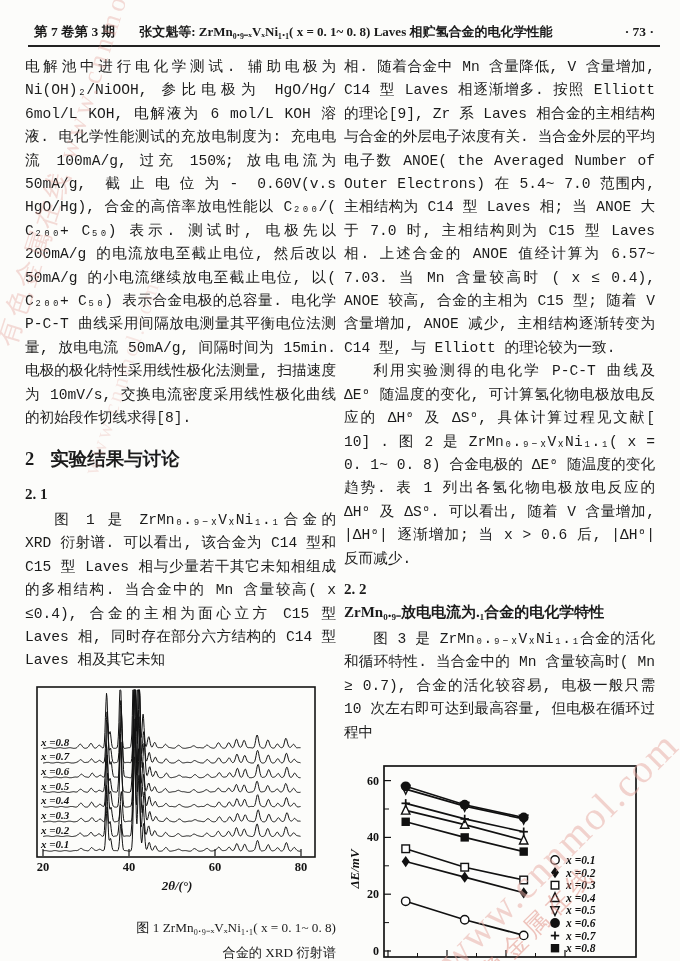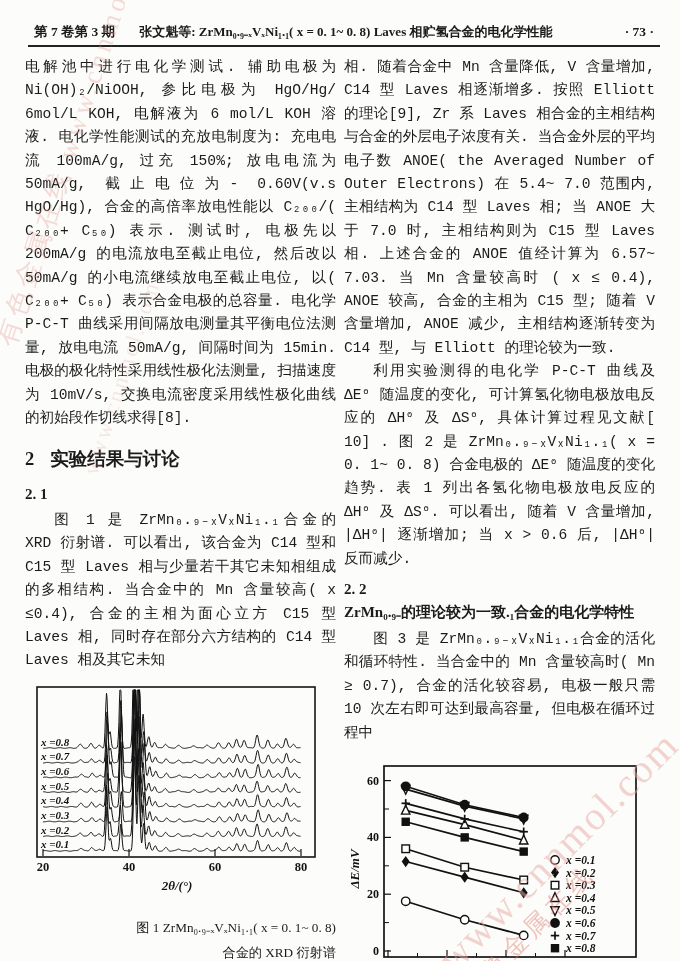--- a/index.html
+++ b/index.html
@@ -101,21 +101,21 @@
       </div>
     </div>
   </div>
 
   <div class="col col-right">
     <p class="para">相. 随着合金中 Mn 含量降低, V 含量增加, C14 型 Laves 相逐渐增多. 按照 Elliott 的理论[9], Zr 系 Laves 相合金的主相结构与合金的外层电子浓度有关. 当合金外层的平均电子数 ANOE( the Averaged Number of Outer Electrons) 在 5.4~ 7.0 范围内, 主相结构为 C14 型 Laves 相; 当 ANOE 大于 7.0 时, 主相结构则为 C15 型 Laves 相. 上述合金的 ANOE 值经计算为 6.57~ 7.03. 当 Mn 含量较高时 ( x ≤ 0.4), ANOE 较高, 合金的主相为 C15 型; 随着 V 含量增加, ANOE 减少, 主相结构逐渐转变为 C14 型, 与 Elliott 的理论较为一致.</p>
     <p class="para indent">利用实验测得的电化学 P-C-T 曲线及 ΔE⁰ 随温度的变化, 可计算氢化物电极放电反应的 ΔH⁰ 及 ΔS⁰, 具体计算过程见文献[ 10] . 图 2 是 ZrMn₀.₉₋ₓVₓNi₁.₁( x = 0. 1~ 0. 8) 合金电极的 ΔE⁰ 随温度的变化趋势. 表 1 列出各氢化物电极放电反应的 ΔH⁰ 及 ΔS⁰. 可以看出, 随着 V 含量增加, |ΔH⁰| 逐渐增加; 当 x &gt; 0.6 后, |ΔH⁰| 反而减少.</p>
 
     <div class="sub">
       <span class="num">2. 2</span>
-      <span>ZrMn₀.₉₋的理论较为一致.₁合金的电化学特性</span>
+      <span>ZrMn₀.₉₋放电电流为.₁合金的电化学特性</span>
     </div>
 
     <p class="para indent">图 3 是 ZrMn₀.₉₋ₓVₓNi₁.₁合金的活化和循环特性. 当合金中的 Mn 含量较高时( Mn ≥ 0.7), 合金的活化较容易, 电极一般只需 10 次左右即可达到最高容量, 但电极在循环过程中</p>
 
     <div class="figwrap" style="margin-top:16px;">
       <svg id="fig2" width="302" height="242" viewBox="0 0 302 242" style="margin-left:4px;">
           <rect x="36" y="5" width="252" height="191" fill="none" stroke="#151515" stroke-width="1.7"></rect>
           <line x1="40" y1="196" x2="40" y2="189" stroke="#111" stroke-width="1.2"></line>
           <text x="40" y="211" text-anchor="middle" font-size="12" font-weight="bold" font-family="&quot;Liberation Serif&quot;,serif" fill="#111">285</text>
           <line x1="99" y1="196" x2="99" y2="189" stroke="#111" stroke-width="1.2"></line>

